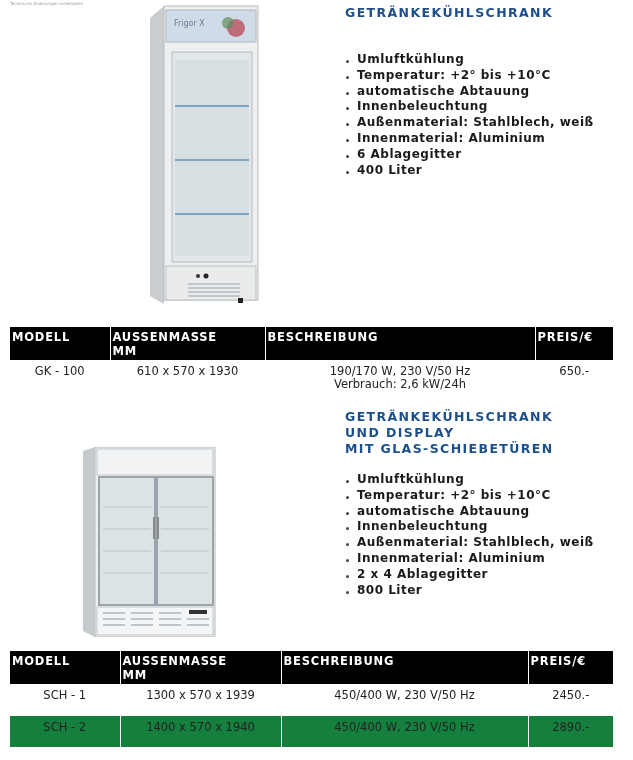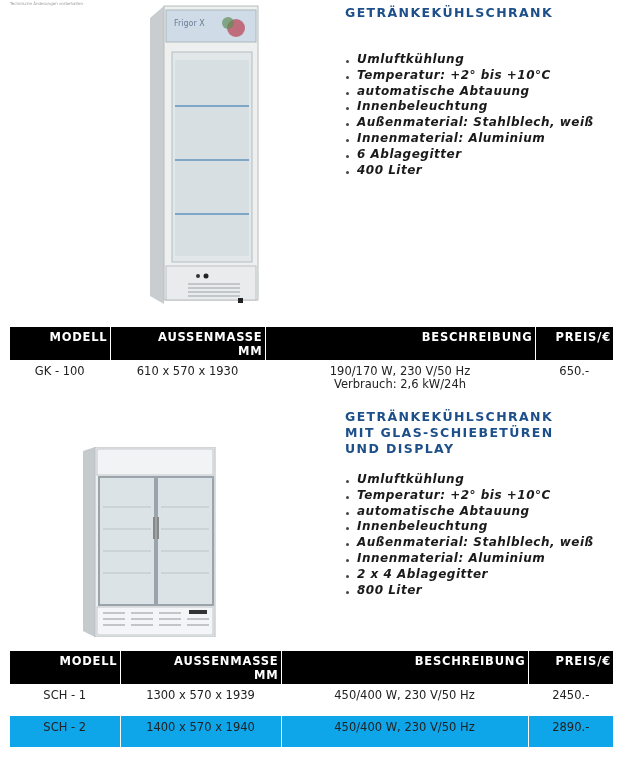--- a/index.html
+++ b/index.html
@@ -1,27 +1,27 @@
 <!DOCTYPE html>
 <html><head>
 <meta charset="utf-8">
 <style>
   html,body{margin:0;padding:0;background:#fff;}
   body{width:633px;height:760px;position:relative;overflow:hidden;font-family:"DejaVu Sans","Liberation Sans",sans-serif;color:#1a1a1a;}
   .tinyline{position:absolute;left:10px;top:1px;font-size:4px;color:#999;letter-spacing:0;}
   .title{position:absolute;left:345px;font-family:"DejaVu Sans",sans-serif;font-weight:bold;font-size:12.5px;letter-spacing:1.4px;color:#1d4f8a;line-height:16px;}
   .features{position:absolute;left:344px;margin:0;padding:0;list-style:none;font-weight:bold;font-size:12px;letter-spacing:0.5px;line-height:15.8px;color:#1a1a1a;}
-  .features li{position:relative;padding-left:13px;font-style:italic;}
+  .features li{position:relative;padding-left:13px;}
   .features li::before{content:"";position:absolute;left:2px;top:8px;width:3px;height:3px;background:#444;border-radius:50%;}
   table.spec{position:absolute;border-collapse:collapse;table-layout:fixed;font-size:12px;}
-  table.spec th{background:#000;color:#fff;font-weight:bold;font-size:11.5px;letter-spacing:0.8px;line-height:14px;text-align:right;vertical-align:top;padding:3px 2px 2px;border-left:1.5px solid #fff;}
+  table.spec th{background:#000;color:#fff;font-weight:bold;font-size:11.5px;letter-spacing:0.8px;line-height:14px;text-align:left;vertical-align:top;padding:3px 2px 2px;border-left:1.5px solid #fff;}
   table.spec th:first-child{border-left:none;}
   table.spec td{text-align:center;vertical-align:top;padding:5px 2px 0;line-height:13px;color:#222;border-left:1.5px solid #fff;font-family:"DejaVu Sans",sans-serif;font-size:11.5px;}
   table.spec td:first-child{border-left:none;}
-  tr.alt td{background:#0ea5e9;}
+  tr.alt td{background:#15803d;}
   .fridge{position:absolute;}
 </style>
 </head>
 <body>
 
 <div class="tinyline">Technische Änderungen vorbehalten</div>
 
 <svg class="fridge" style="left:150px;top:4px" width="110" height="300" viewBox="0 0 110 300">
   <polygon points="0,14 14,2 14,300 0,292" fill="#c9cdcf"></polygon>
   <rect x="14" y="2" width="94" height="294" fill="#eef0f0" stroke="#b8bcbe" stroke-width="1"></rect>
@@ -120,22 +120,22 @@
       <line x1="76" y1="172" x2="98" y2="172"></line>
       <line x1="76" y1="178" x2="98" y2="178"></line>
     <line x1="104" y1="172" x2="126" y2="172"></line>
       <line x1="104" y1="178" x2="126" y2="178"></line>
   </g>
   <rect x="106" y="163" width="18" height="4" fill="#333"></rect>
 </svg>
 
 <div class="title" style="top:409px">
   <div>GETRÄNKEKÜHLSCHRANK</div>
+  <div>UND DISPLAY</div>
   <div>MIT GLAS-SCHIEBETÜREN</div>
-  <div>UND DISPLAY</div>
 </div>
 
 <ul class="features" style="top:472px">
   <li>Umluftkühlung</li>
   <li>Temperatur: +2° bis +10°C</li>
   <li>automatische Abtauung</li>
   <li>Innenbeleuchtung</li>
   <li>Außenmaterial: Stahlblech, weiß</li>
   <li>Innenmaterial: Aluminium</li>
   <li>2 x 4 Ablagegitter</li>

